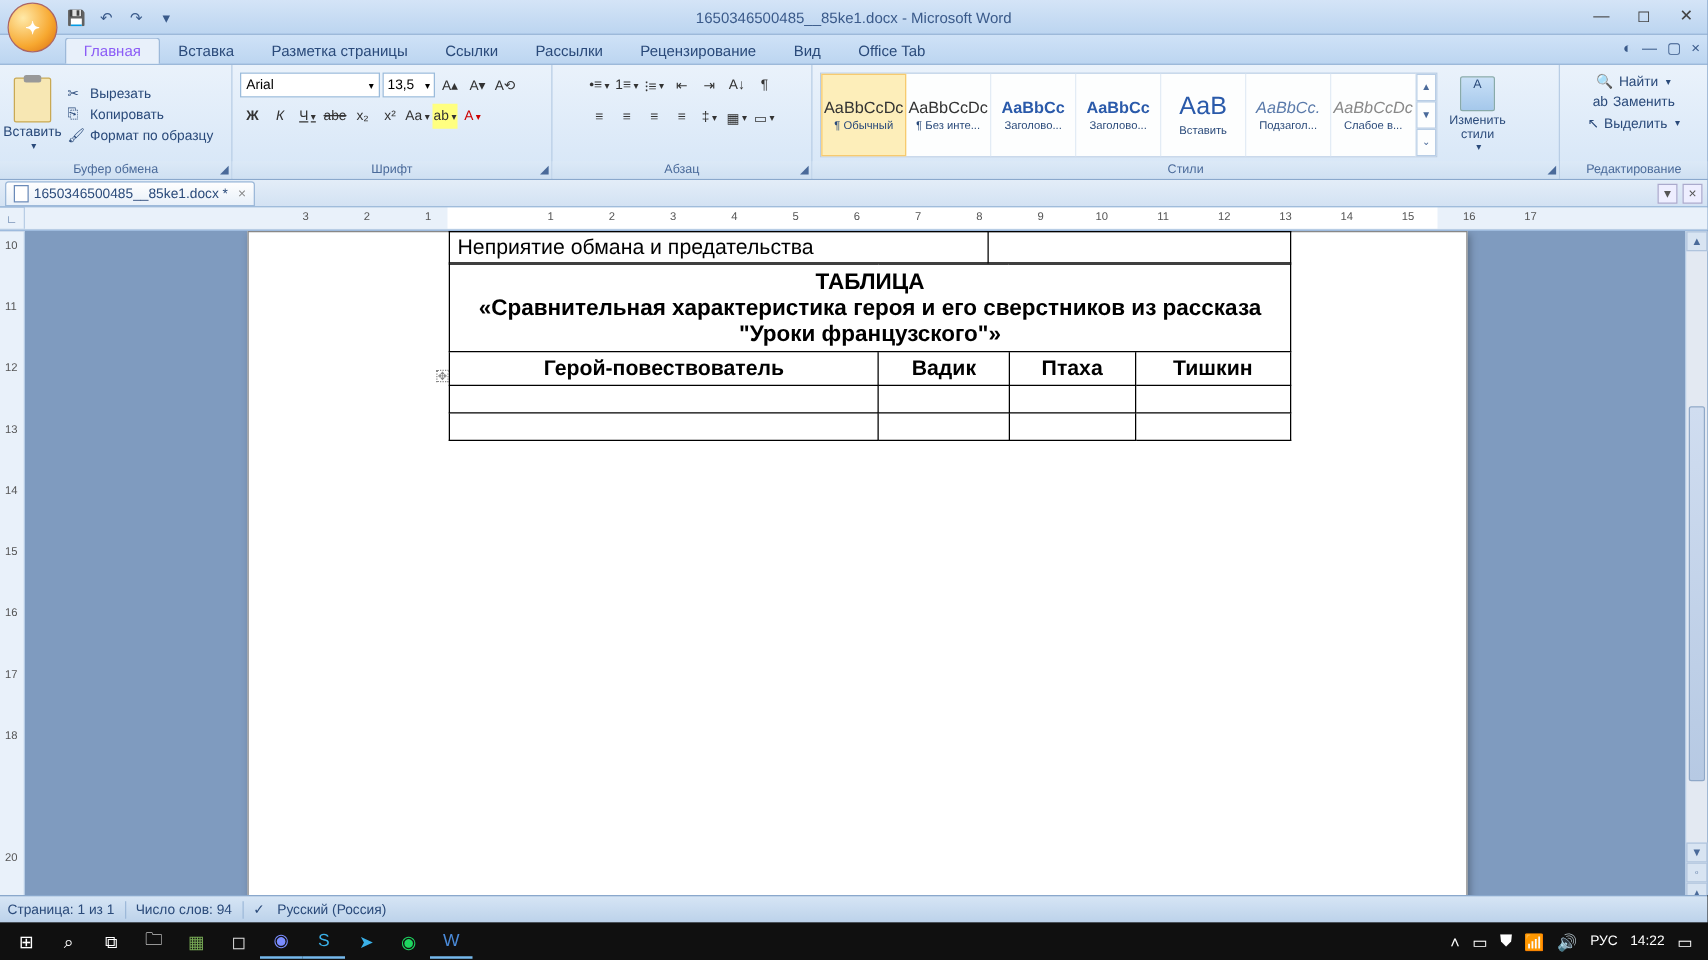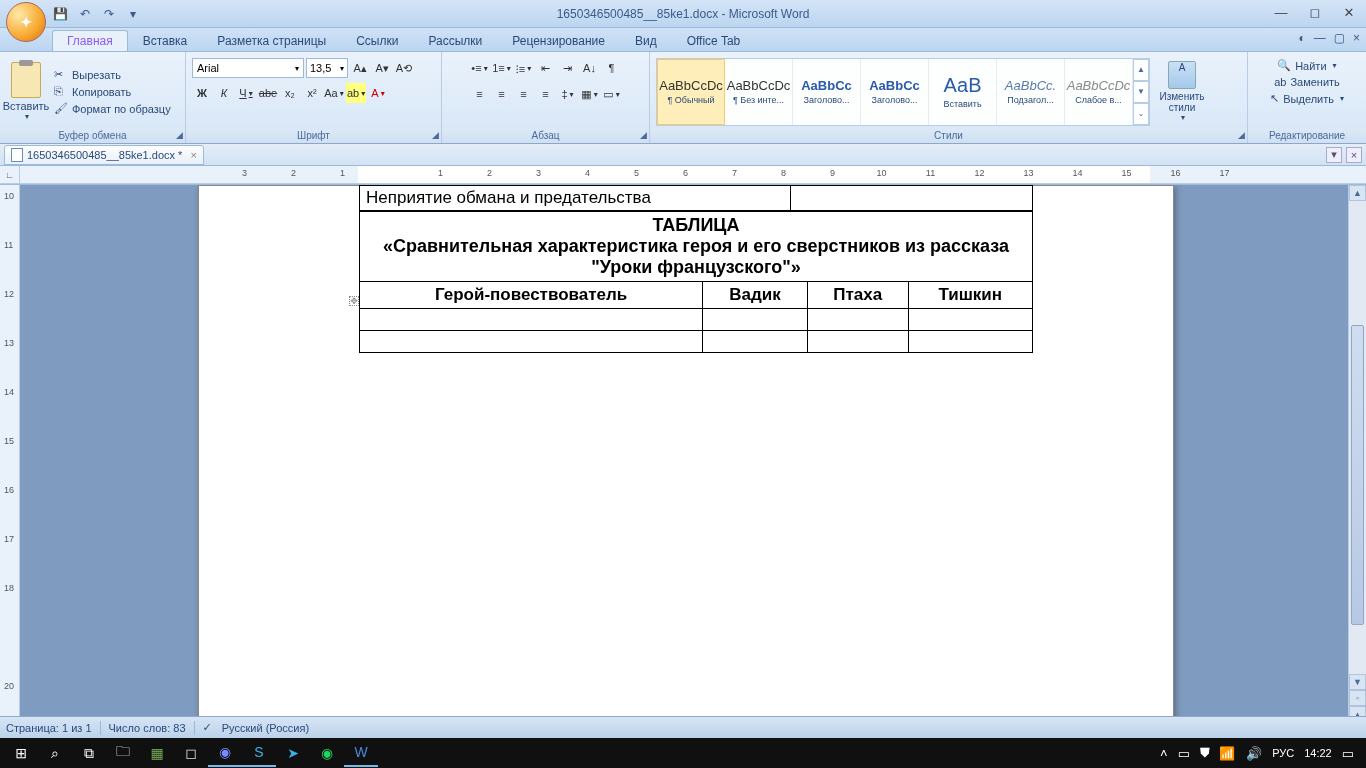--- a/index.html
+++ b/index.html
@@ -406,21 +406,21 @@
     <div class="arr" style="bottom:48px">▼</div>
     <div class="arr" style="bottom:32px">◦</div>
     <div class="arr" style="bottom:16px">▴</div>
     <div class="arr" style="bottom:0">▾</div>
   </div>
 </div>
 
 <div class="statusbar">
   <span>Страница: 1 из 1</span>
   <span class="sep"></span>
-  <span>Число слов: 83</span>
+  <span>Число слов: 94</span>
   <span class="sep"></span>
   <span>✓</span>
   <span style="margin-left:10px">Русский (Россия)</span>
 </div>
 
 <div class="taskbar">
   <div class="task-btn">⊞</div>
   <div class="task-btn">⌕</div>
   <div class="task-btn">⧉</div>
   <div class="task-btn">🗀</div>

